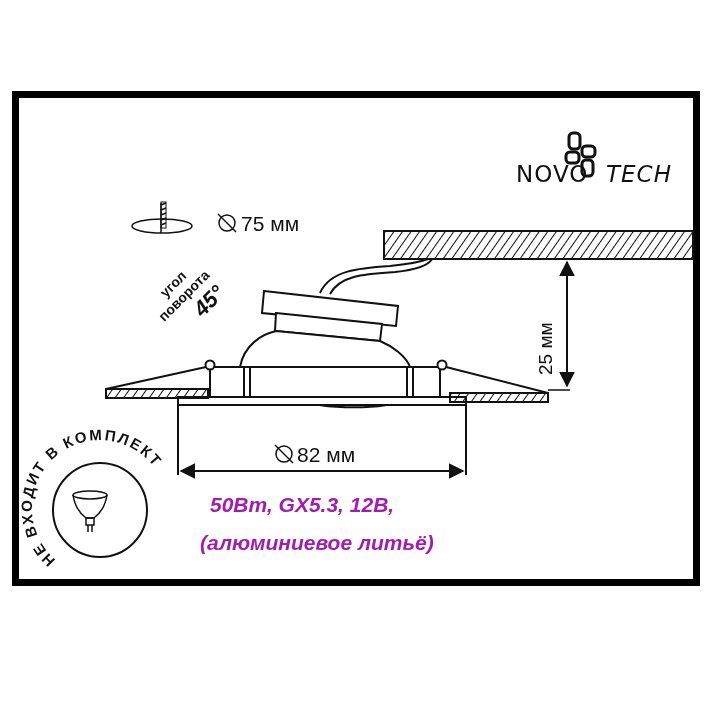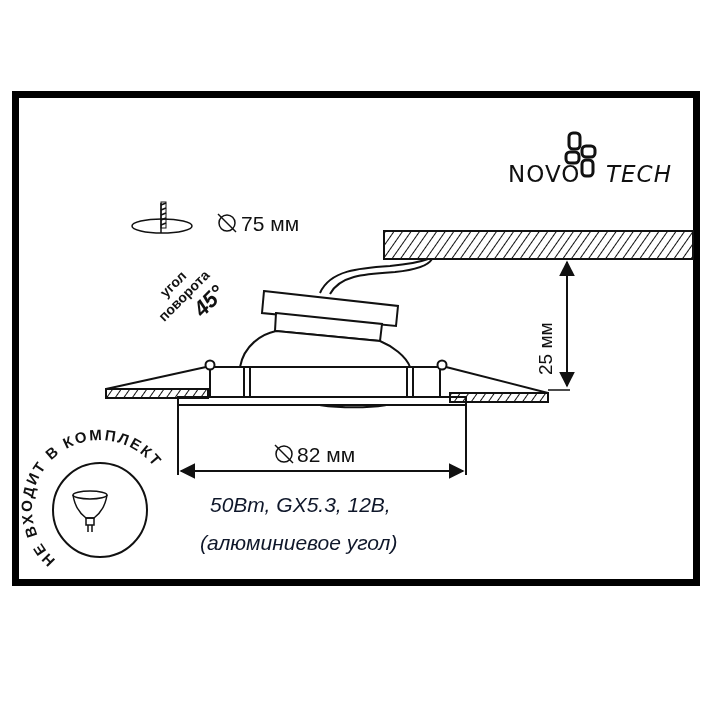--- a/index.html
+++ b/index.html
@@ -1,21 +1,21 @@
 <!DOCTYPE html>
 <html><head>
   <meta charset="utf-8">
   <style>
     html, body { margin: 0; padding: 0; background: #ffffff; }
     body { width: 720px; height: 720px; position: relative; overflow: hidden; font-family: "Liberation Sans", sans-serif; }
     .frame { position: absolute; left: 12px; top: 91px; width: 688px; height: 495px; border: 7px solid #000; box-sizing: border-box; background: #fff; }
     svg.drawing { position: absolute; left: 0; top: 0; width: 720px; height: 720px; }
     .logo { position: absolute; left: 496px; top: 128px; width: 200px; height: 70px; }
     .logo-text { position: absolute; left: 0; top: 33px; font-size: 23px; letter-spacing: 1px; color: #111; font-family: "DejaVu Sans", sans-serif; }
-    .spec { position: absolute; font-weight: normal; font-style: italic; color: #0f172a; font-size: 21px; font-family: "Liberation Sans", sans-serif; }
+    .spec { position: absolute; font-weight: bold; font-style: italic; color: #a21caf; font-size: 21px; font-family: "Liberation Sans", sans-serif; }
     .dimtext { font-family: "Liberation Sans", sans-serif; fill: #111; }
   </style>
 </head>
 <body>
 
 <div class="frame"></div>
 
 <svg class="drawing" viewBox="0 0 720 720" xmlns="http://www.w3.org/2000/svg">
   <defs>
     <pattern id="hatch" patternUnits="userSpaceOnUse" width="7" height="7" patternTransform="rotate(35)">
@@ -116,18 +116,18 @@
 
 <div class="logo">
   <svg width="200" height="70" viewBox="0 0 200 70" style="position:absolute;left:0;top:0;">
     <g fill="none" stroke="#111" stroke-width="3">
       <rect x="73" y="5" width="11" height="16" rx="4"></rect>
       <rect x="86" y="18" width="13" height="11" rx="4"></rect>
       <rect x="86" y="32" width="11" height="16" rx="4"></rect>
       <rect x="70" y="24" width="13" height="11" rx="4"></rect>
     </g>
   </svg>
-  <span class="logo-text" style="left:12px;">NOVO</span>
+  <span class="logo-text" style="left:20px;">NOVO</span>
   <span class="logo-text" style="left:110px;font-style:italic;">TECH</span>
 </div>
 
 <div class="spec" style="left:210px; top:493px;">50Вт, GX5.3, 12В,</div>
-<div class="spec" style="left:200px; top:531px;">(алюминиевое угол)</div>
+<div class="spec" style="left:200px; top:531px;">(алюминиевое литьё)</div>
 
 </body></html>

